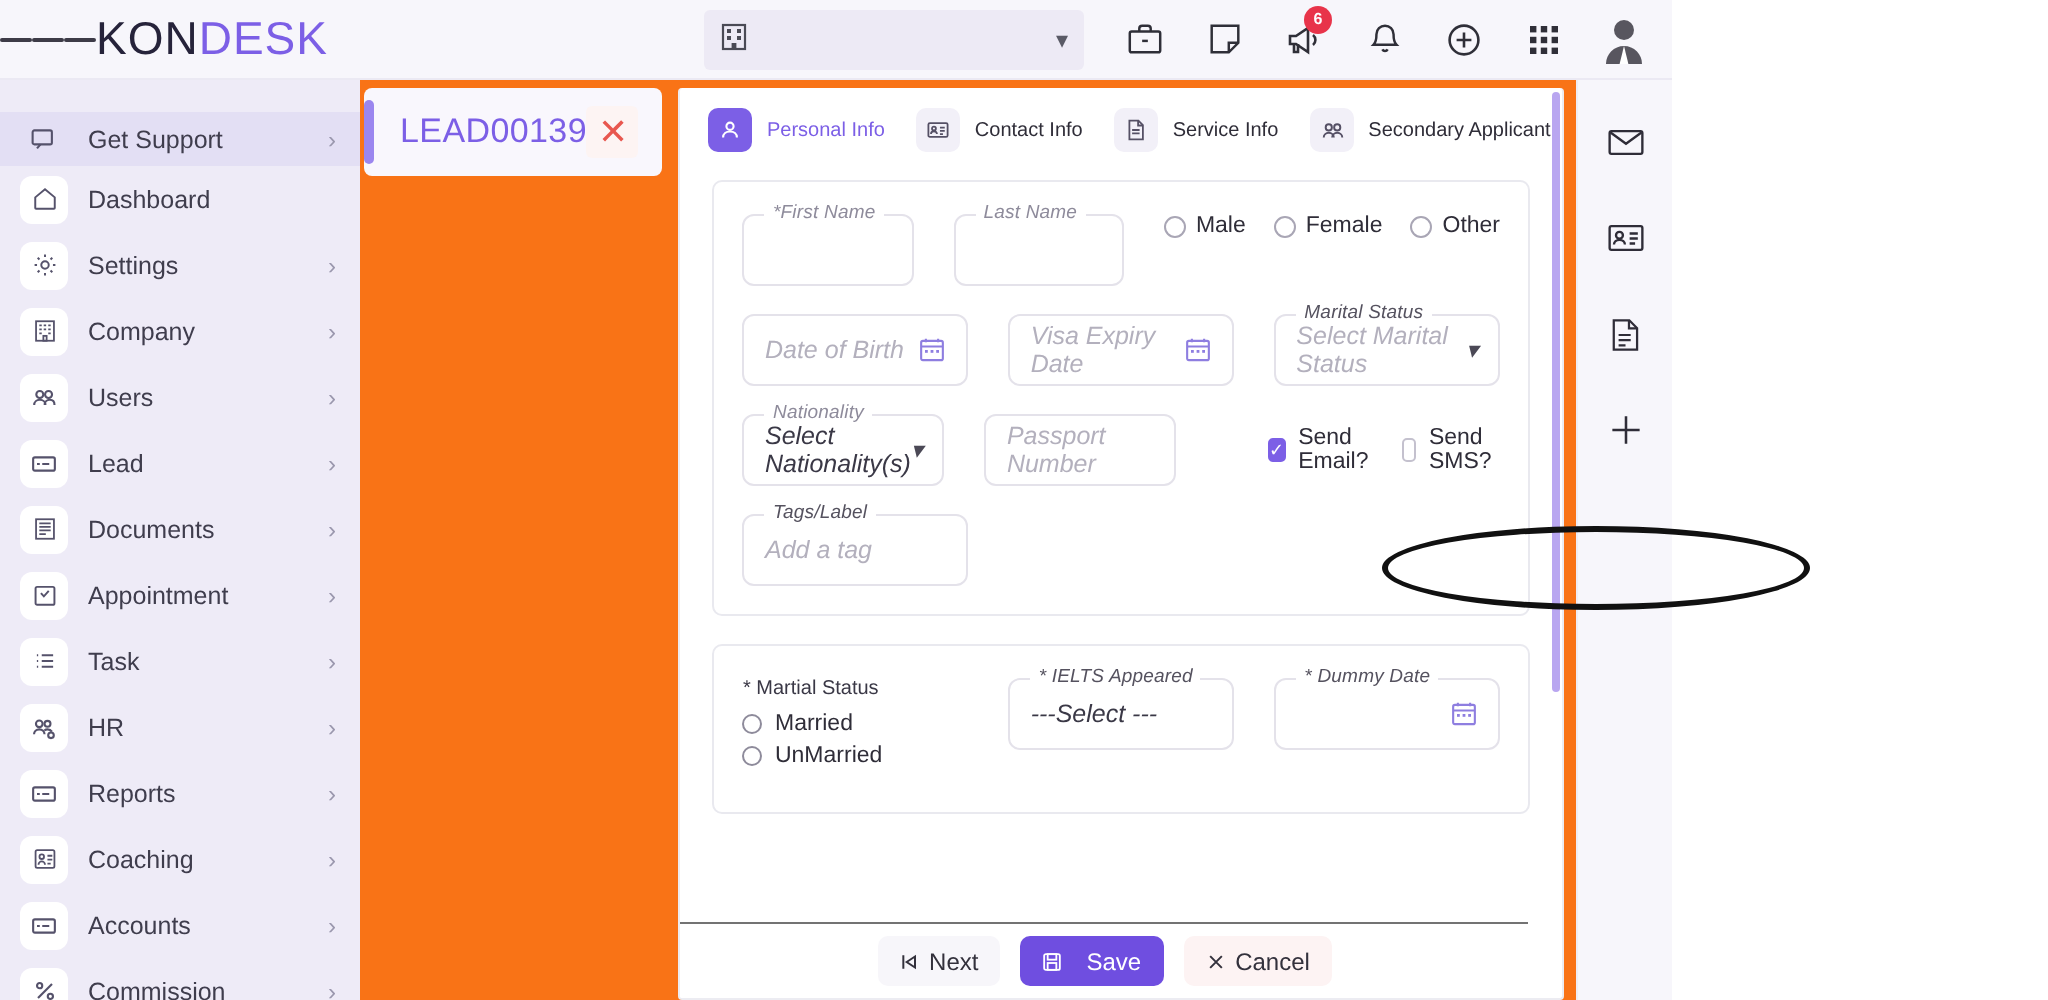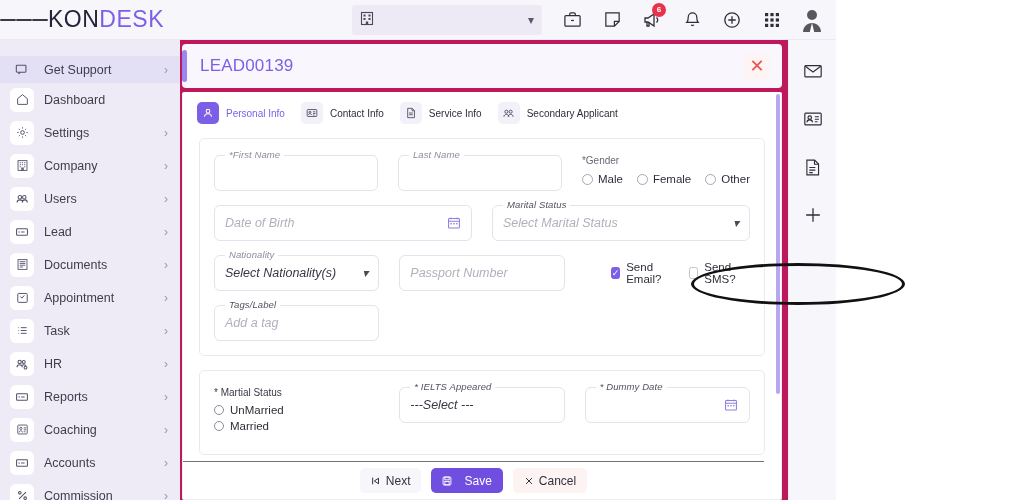--- a/index.html
+++ b/index.html
@@ -60,22 +60,22 @@
     width: 24px; height: 24px; border-radius: 6px; background:#ffffff;
     display:flex; align-items:center; justify-content:center; margin-right: 10px;
     color:#55526b; flex: 0 0 24px;
   }
   .side-item.support .side-ico { background: transparent; }
   .side-label { flex:1; white-space:nowrap; }
   .side-chev { color:#9a97ad; font-size: 12px; padding-right: 12px; }
 
   
   .main {
-    flex: 1; background:#be185d; position:relative; overflow:hidden;
-    display:flex; flex-direction:column;
+    flex: 1; background:#f97316; position:relative; overflow:hidden;
+    display:flex; 
   }
   .title-card {
     margin: 4px 6px 0 2px; height: 44px; background:#f9f7fd;
     display:flex; align-items:center; position:relative; border-radius: 4px;
   }
   .title-accent {
     position:absolute; left:0; top: 6px; width: 5px; height: 32px;
     background:#9b86ef; border-radius: 3px;
   }
   .lead-title { color:#7c5fe6; font-size: 17px; padding-left: 18px; letter-spacing:.2px;}
@@ -506,21 +506,20 @@
                 <span class="ph"></span>
               </div>
             </div>
             <div class="col">
               <div class="field">
                 <span class="fl">Last Name</span>
                 <span class="ph"></span>
               </div>
             </div>
             <div class="col">
-              <div class="gender-lbl">*Gender</div>
               <div class="radios">
                 <div class="radio">
                   <span class="dot"></span>
                   <span class="rl">Male</span>
                 </div>
                 <div class="radio">
                   <span class="dot"></span>
                   <span class="rl">Female</span>
                 </div>
                 <div class="radio">
@@ -541,20 +540,34 @@
                       <path d="M1.8 6h12.4M4.5 1.6v2M11.5 1.6v2"></path>
                       <rect x="4" y="8" width="1.6" height="1.6" fill="#8e7ee0" stroke="none"></rect>
                       <rect x="7.2" y="8" width="1.6" height="1.6" fill="#8e7ee0" stroke="none"></rect>
                       <rect x="10.4" y="8" width="1.6" height="1.6" fill="#8e7ee0" stroke="none"></rect>
                     </svg>
                 </span>
               </div>
             </div>
             <div class="col">
               <div class="field">
+                <span class="ph">Visa Expiry Date</span>
+                <span class="cal">
+                  <svg width="14" height="14" viewBox="0 0 16 16" fill="none" stroke="#8e7ee0" stroke-width="1.2">
+                      <rect x="1.8" y="2.8" width="12.4" height="11" rx="1"></rect>
+                      <path d="M1.8 6h12.4M4.5 1.6v2M11.5 1.6v2"></path>
+                      <rect x="4" y="8" width="1.6" height="1.6" fill="#8e7ee0" stroke="none"></rect>
+                      <rect x="7.2" y="8" width="1.6" height="1.6" fill="#8e7ee0" stroke="none"></rect>
+                      <rect x="10.4" y="8" width="1.6" height="1.6" fill="#8e7ee0" stroke="none"></rect>
+                    </svg>
+                </span>
+              </div>
+            </div>
+            <div class="col">
+              <div class="field">
                 <span class="fl dark">Marital Status</span>
                 <span class="ph">Select Marital Status</span>
                 <span class="chev-d">▾</span>
               </div>
             </div>
           </div>
 
           <div class="row">
             <div class="col">
               <div class="field">
@@ -595,25 +608,25 @@
             <div class="col"></div>
           </div>
         </div>
 
         <div class="form-card2">
           <div class="row" style="margin-bottom:0">
             <div class="col">
               <div class="ms-label">* Martial Status</div>
               <div class="ms-radio">
                 <span class="dot"></span>
-                <span class="rl">UnMarried</span>
+                <span class="rl">Married</span>
               </div>
               <div class="ms-radio">
                 <span class="dot"></span>
-                <span class="rl">Married</span>
+                <span class="rl">UnMarried</span>
               </div>
             </div>
             <div class="col">
               <div class="field">
                 <span class="fl dark">* IELTS Appeared</span>
                 <span style="font-size:12.5px;color:#3a3846">---Select ---</span>
               </div>
             </div>
             <div class="col">
               <div class="field">

